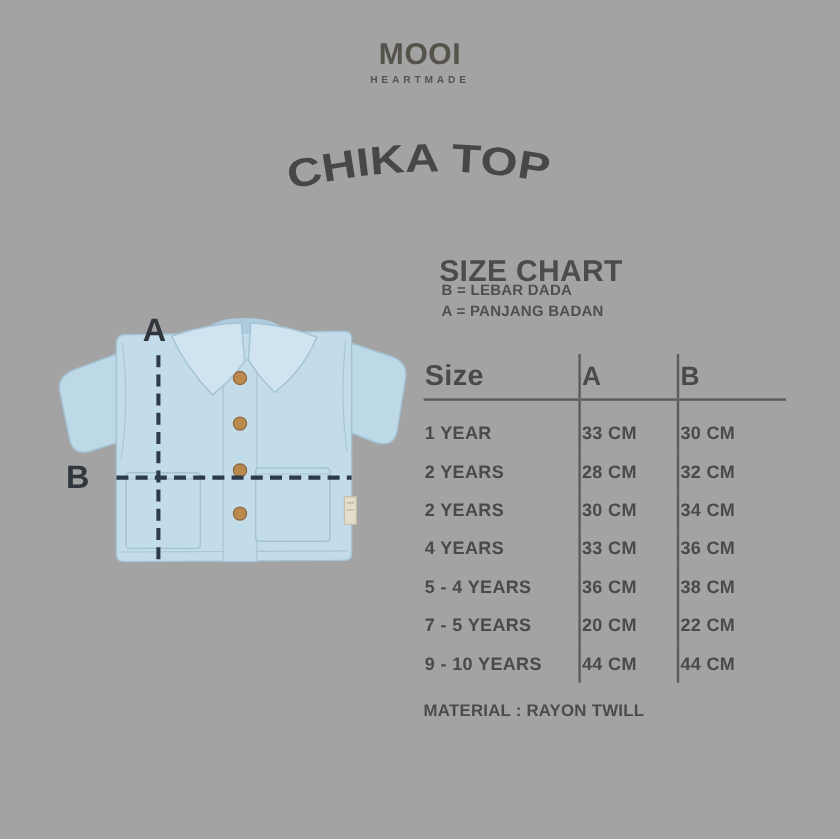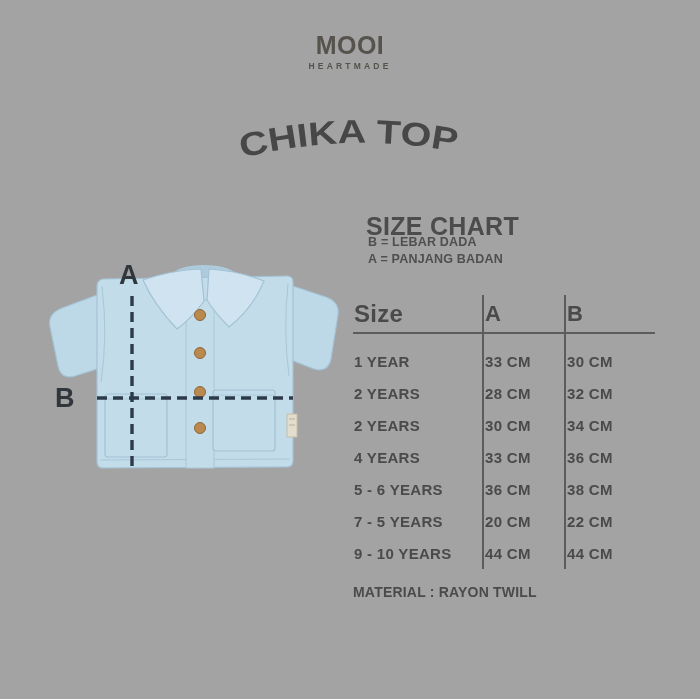--- a/index.html
+++ b/index.html
@@ -129,21 +129,21 @@
         <td>2 YEARS</td>
         <td class="colline">30 CM</td>
         <td class="colline">34 CM</td>
       </tr>
       <tr>
         <td>4 YEARS</td>
         <td class="colline">33 CM</td>
         <td class="colline">36 CM</td>
       </tr>
       <tr>
-        <td>5 - 6 YEARS</td>
+        <td>5 - 4 YEARS</td>
         <td class="colline">36 CM</td>
         <td class="colline">38 CM</td>
       </tr>
       <tr>
         <td>7 - 5 YEARS</td>
         <td class="colline">20 CM</td>
         <td class="colline">22 CM</td>
       </tr>
       <tr>
         <td>9 - 10 YEARS</td>

